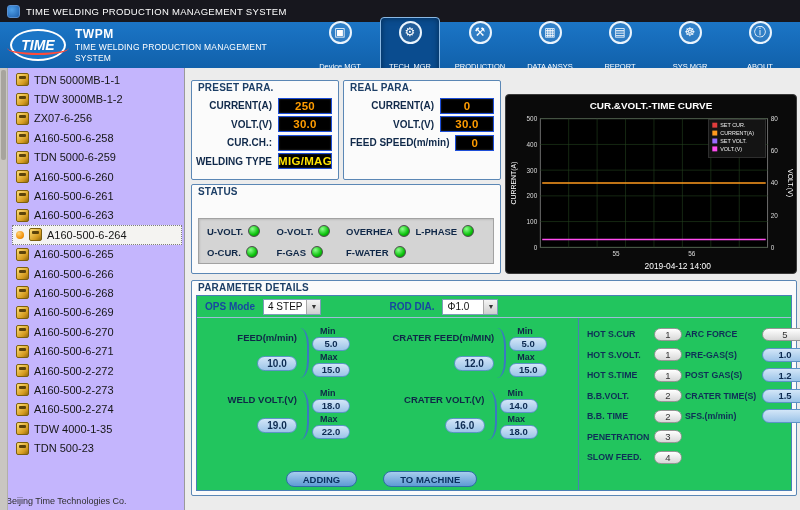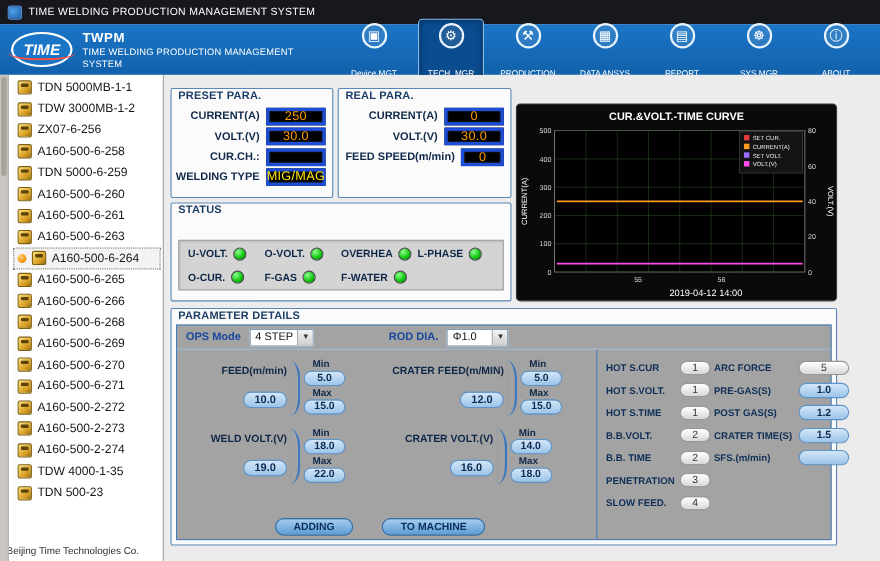--- a/index.html
+++ b/index.html
@@ -20,58 +20,58 @@
   .header-abbr{font-size:12px;font-weight:bold;letter-spacing:.5px}
   .header-name{font-size:8.5px;letter-spacing:.2px}
   .nav{display:flex;margin-left:26px;gap:10px;align-items:center}
   .nav-item{display:flex;flex-direction:column;align-items:center;width:60px;padding:3px 0 2px;border-radius:4px;border:1px solid transparent;cursor:pointer}
   .nav-item.active{background:#0a4c8f;border:1px solid #8ab8e4;box-shadow:inset 0 0 6px #04294f}
   .nav-icon{width:23px;height:23px;border:2px solid #eaf4fd;border-radius:50%;display:flex;align-items:center;justify-content:center;font-size:12px;color:#fff;background:rgba(255,255,255,.10)}
   .nav-label{font-size:7.5px;margin-top:18px;white-space:nowrap}
 
   
   .body{flex:1;display:flex;overflow:hidden}
-  .sidebar{width:149px;background:#ffffff;border-right:1px solid #9a9a9a;display:flex;flex-direction:column;position:relative}
+  .sidebar{width:185px;background:#c4b5fd;border-right:1px solid #9a9a9a;display:flex;flex-direction:column;position:relative}
   .sidebar-scroll{position:absolute;left:0;top:0;bottom:0;width:8px;background:#c9c6c1;border-right:1px solid #b2afa9}
   .scroll-thumb{position:absolute;left:1px;top:2px;width:5px;height:90px;background:#a7a49e;border-radius:2px}
   .device-list{flex:1;padding:2px 2px 0 12px;overflow:hidden}
   .device-item{display:flex;align-items:center;gap:5px;height:19.4px;font-size:11px;color:#161616;padding-left:3px;cursor:pointer;border:1px dotted transparent}
   .device-item.selected{background:#f4f3f1;border:1px dotted #7d7d7d}
   .sel-dot{width:8px;height:8px;border-radius:50%;background:radial-gradient(circle at 35% 30%,#ffd27a,#f08c00 70%,#9a5600);flex:0 0 auto}
   .device-icon{width:13px;height:13px;border-radius:2px;background:linear-gradient(135deg,#ffe07a,#d49a1e 70%,#8f6a10);border:1px solid #7d5f0d;position:relative;flex:0 0 auto}
   .device-icon:after{content:"";position:absolute;left:2px;top:2px;right:2px;height:3px;background:#5c430a;border-radius:1px}
   .device-label{white-space:nowrap}
   .sidebar-footer{height:15px;font-size:9px;color:#2e2e2e;padding:1px 0 0 6px}
 
   
   .main{flex:1;position:relative;background:#ececec}
   .gbox{position:absolute;border:1px solid #5b87b5;background:#fbfbfb;border-radius:2px;padding:14px 6px 4px}
   .gbox-title{position:absolute;top:1px;left:6px;font-size:10px;font-weight:bold;color:#1c3e66;letter-spacing:.2px}
 
   .vrow{display:flex;align-items:center;justify-content:flex-end;gap:6px;margin:2.5px 0}
   .vlabel{font-size:10px;font-weight:bold;color:#10294a;white-space:nowrap}
-  .vbox{width:54px;height:16px;background:#000;border:3px solid #1d4ed8;box-shadow:inset 0 0 2px #333;color:#ff9c00;font-weight:normal;font-size:11.5px;display:flex;align-items:center;justify-content:center;letter-spacing:.3px}
+  .vbox{width:54px;height:16px;background:#000;border:1px solid #1d4ed8;box-shadow:inset 0 0 2px #333;color:#ff9c00;font-weight:bold;font-size:11.5px;display:flex;align-items:center;justify-content:center;letter-spacing:.3px}
   .vbox.yellow{color:#ffe300}
 
   
   .status-top{display:flex;align-items:center;gap:10px;border:1px solid #9b9b9b;background:#e3e3e3;box-shadow:inset 1px 1px 2px #bbb;padding:2px 8px;height:21px;font-size:10px;font-weight:bold;color:#10294a}
   .status-pair{display:flex;align-items:center;gap:4px}
   .led{width:12px;height:12px;border-radius:50%;border:1px solid #4d4d4d;background:radial-gradient(circle at 35% 30%,#8dff8d,#0cc20c 60%,#057a05)}
   .led.red{background:radial-gradient(circle at 35% 30%,#ff9a9a,#e31313 60%,#8d0404)}
   .lock{width:12px;height:9px;background:#93a2b4;border:1px solid #6d7d90;border-radius:2px;position:relative;margin-left:2px}
   .lock:before{content:"";position:absolute;top:-6px;left:2px;width:6px;height:6px;border:2px solid #8494a6;border-bottom:none;border-radius:4px 4px 0 0}
   .status-grid{margin-top:20px;background:#d4d4d4;border:1px solid #a2a2a2;box-shadow:inset 1px 1px 2px #bdbdbd;padding:6px 8px 5px;display:grid;grid-template-columns:repeat(4,1fr);row-gap:9px}
   .status-cell{display:flex;align-items:center;gap:5px;font-size:9.5px;font-weight:bold;color:#0f2747}
 
   
   .chart-wrap{position:absolute;background:#0a0a0a;border:1px solid #3a3a3a;border-radius:4px;overflow:hidden}
   svg text{font-family:"Liberation Sans",sans-serif}
 
   
-  .param-inner{position:absolute;left:4px;right:4px;top:14px;bottom:4px;border:1px solid #4a7fb5;background:#a3a3a3;display:flex;flex-direction:column}
+  .param-inner{position:absolute;left:4px;right:4px;top:14px;bottom:4px;border:1px solid #4a7fb5;background:#22c55e;display:flex;flex-direction:column}
   .param-head{height:22px;border-bottom:1px solid #9fbcd8;display:flex;align-items:center;gap:8px;padding:0 8px;flex:0 0 auto}
   .dd-label{font-size:10px;font-weight:bold;color:#1747a0}
   .dd{display:inline-flex;align-items:center;height:16px;border:1px solid #7f9db9;background:#fff;font-size:10px;color:#111;cursor:pointer}
   .dd-value{padding:0 4px;min-width:40px}
   .dd-arrow{width:14px;height:100%;background:linear-gradient(#f4f4f4,#cecece);border-left:1px solid #a8a8a8;display:flex;align-items:center;justify-content:center;font-size:7px;color:#333}
   .param-content{flex:1;display:flex;min-height:0}
   .param-left{flex:1;position:relative;border-right:1.5px solid #4a7fb5;padding:4px 6px 22px}
   .param-groups{display:grid;grid-template-columns:1fr 1fr;row-gap:8px;column-gap:10px;padding:2px 2px}
   .pgroup{display:flex;align-items:center;gap:3px}
   .pg-left{display:flex;flex-direction:column;gap:13px;align-items:flex-end;min-width:92px}

